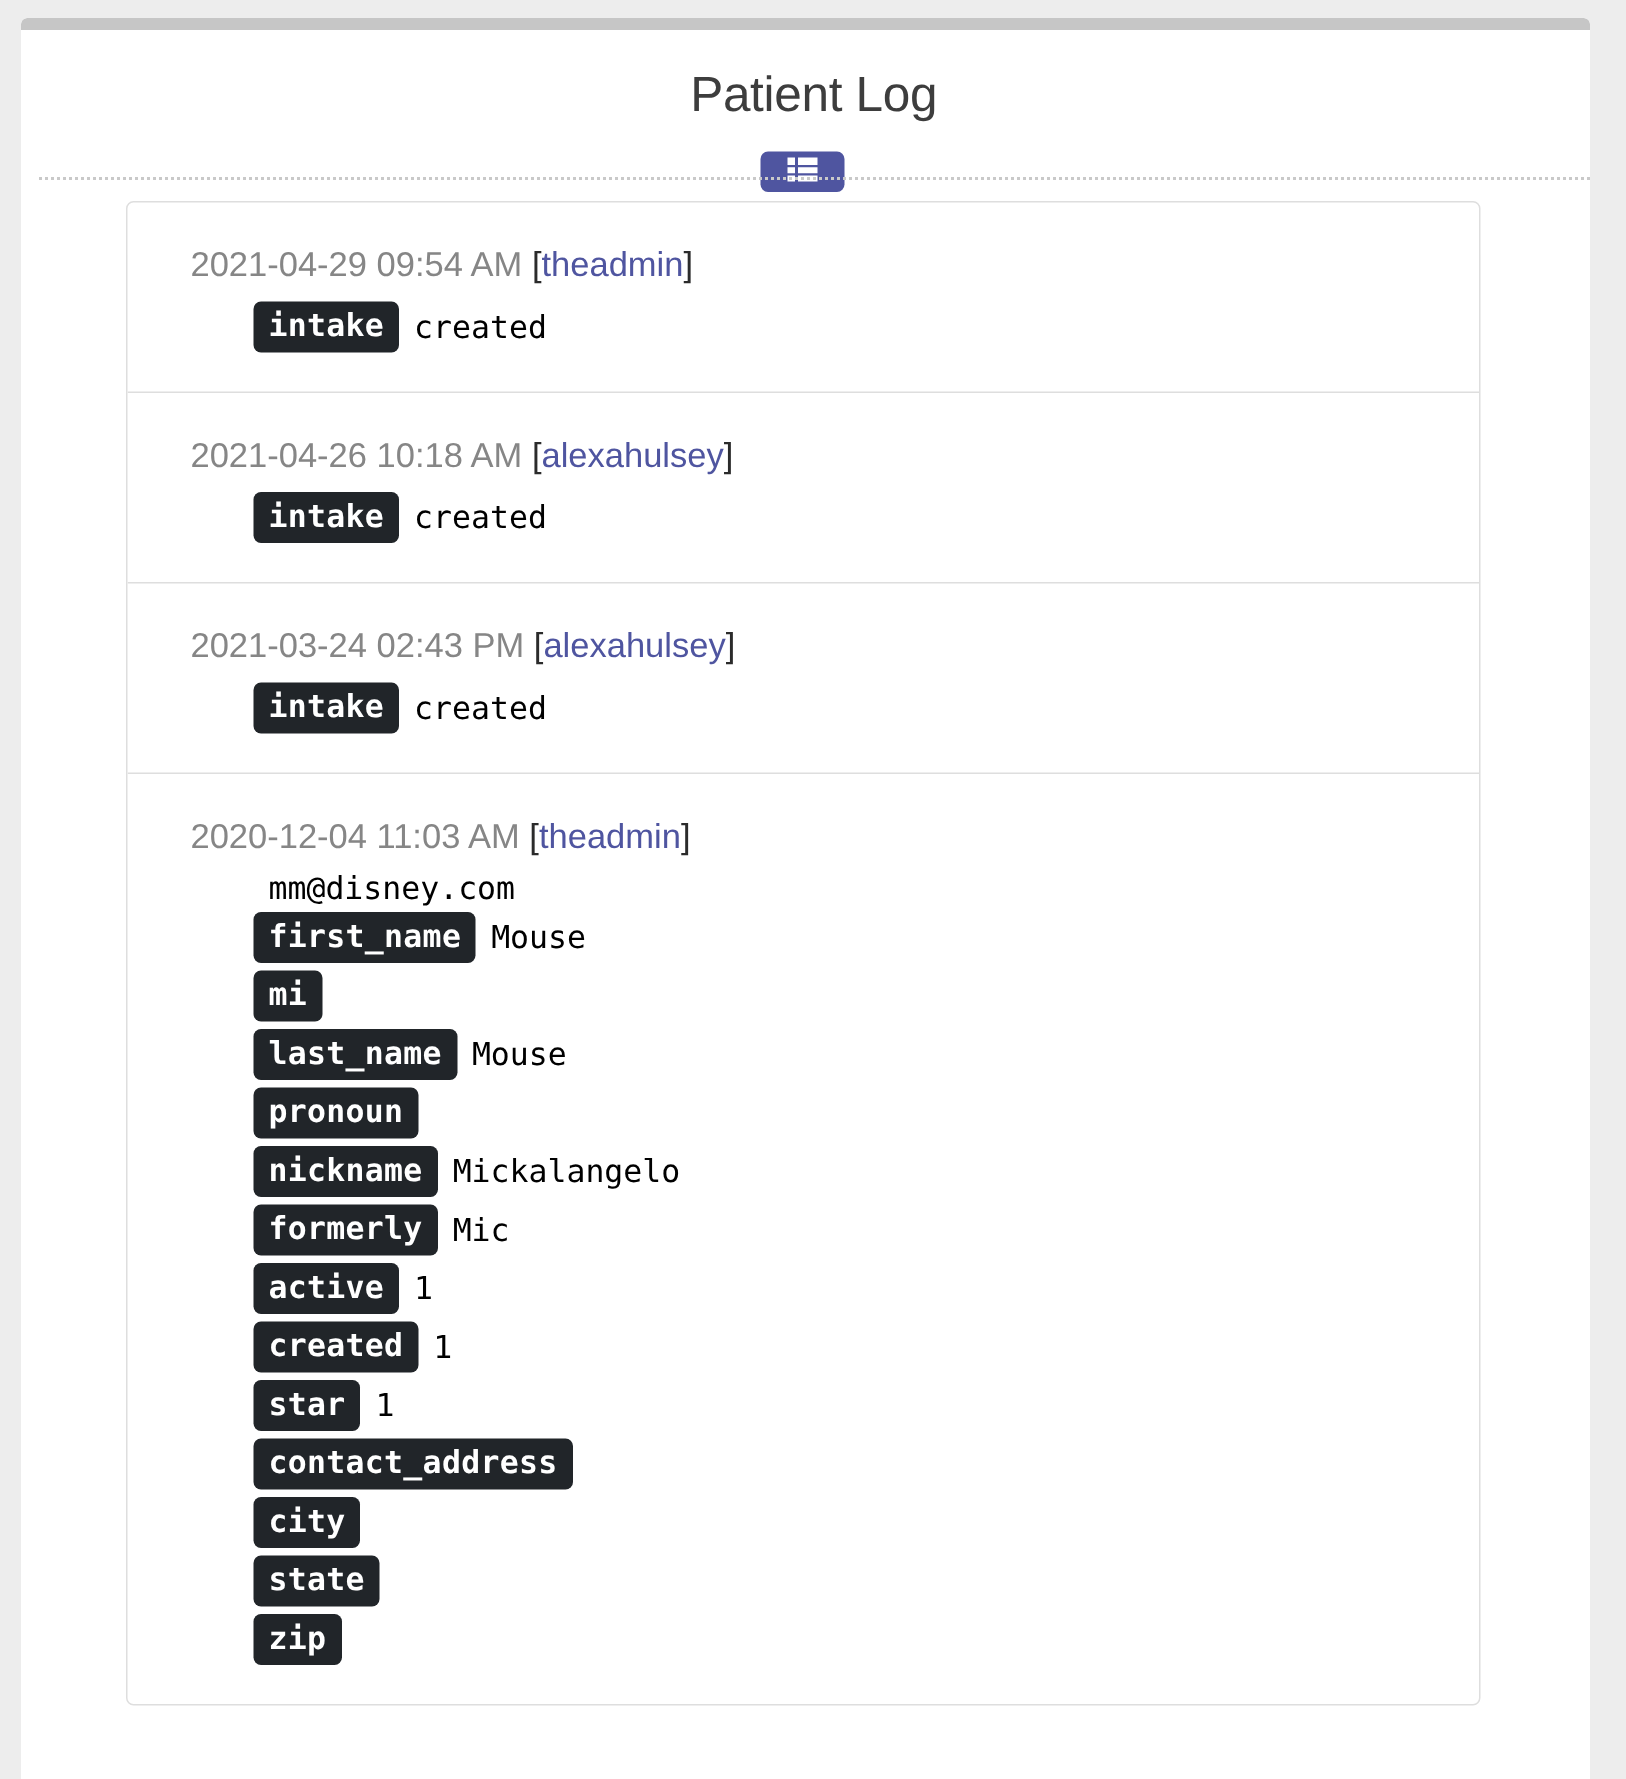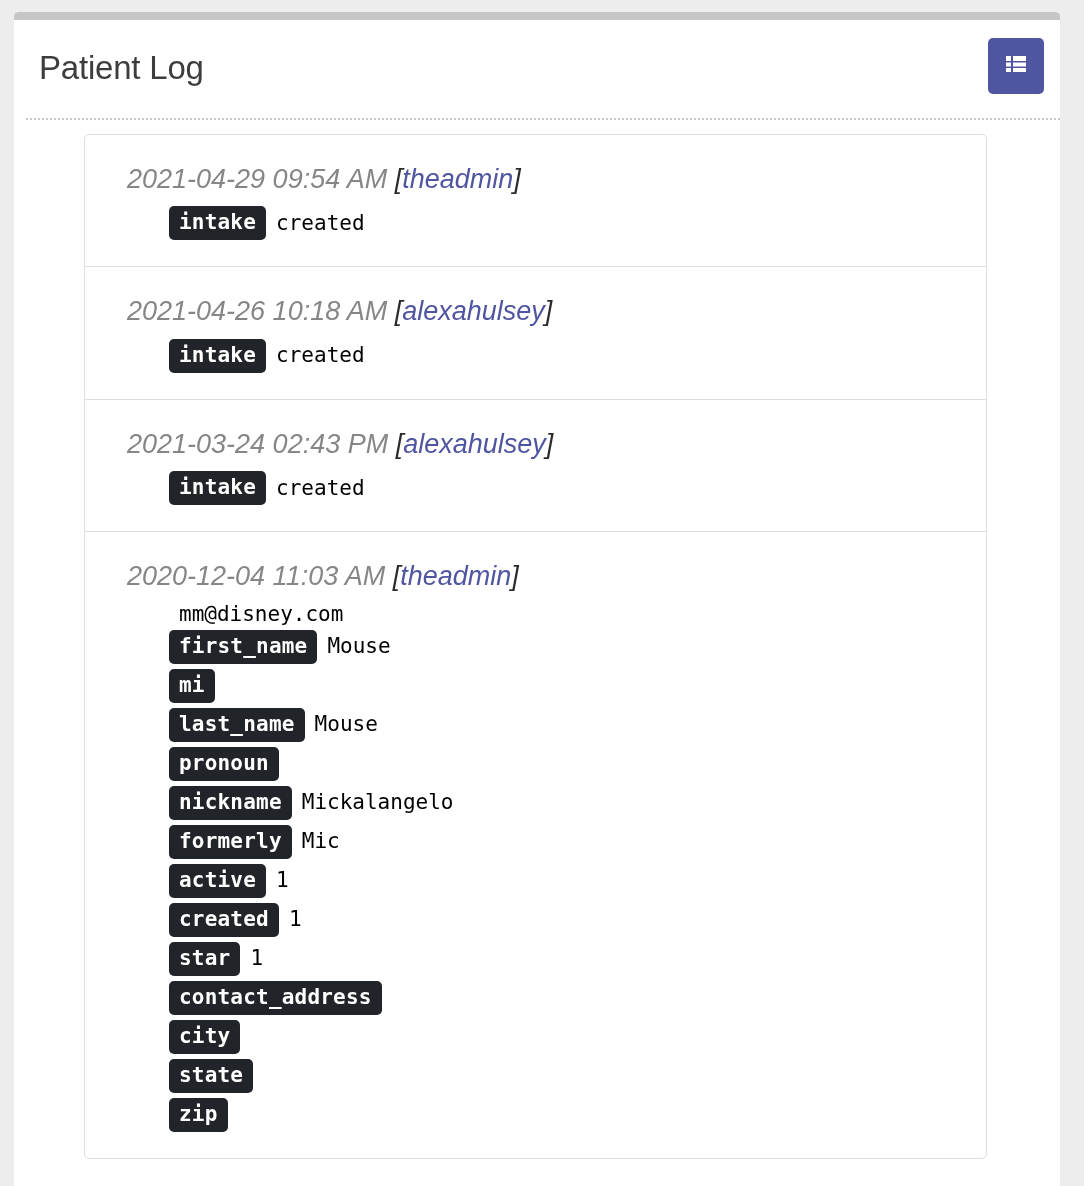--- a/index.html
+++ b/index.html
@@ -35,20 +35,21 @@
   
   #page-header {
     position: absolute;
     left: 0; top: 8px;
     width: 100%;
     height: 91px;
     padding: 0 14px 0 12px;
     display: flex;
     align-items: center;
     justify-content: space-between;
+    flex-direction: column;
   }
   #page-title {
     font-size: 33px;
     font-weight: 400;
     color: #3d3d3d;
     letter-spacing: -0.2px;
     line-height: 1;
     padding-left: 13px;
     padding-top: 4px;
   }
@@ -88,26 +89,25 @@
     overflow: hidden;
   }
 
   .log-entry {
     padding: 26px 0 26px 42px;
     border-bottom: 1px solid #dedede;
   }
   .log-entry:last-child { border-bottom: none; }
 
   .entry-header {
-    font-size: 27px;
+    font-size: 23px;
     color: #868686;
     line-height: 1.35;
     margin-bottom: 9px;
     white-space: nowrap;
-    font-style: italic;
   }
   .entry-bracket { color: #2b2b2b; }
   .entry-user {
     color: #4f55a0;
     text-decoration: none;
     cursor: pointer;
   }
 
   .field-row {
     display: flex;

